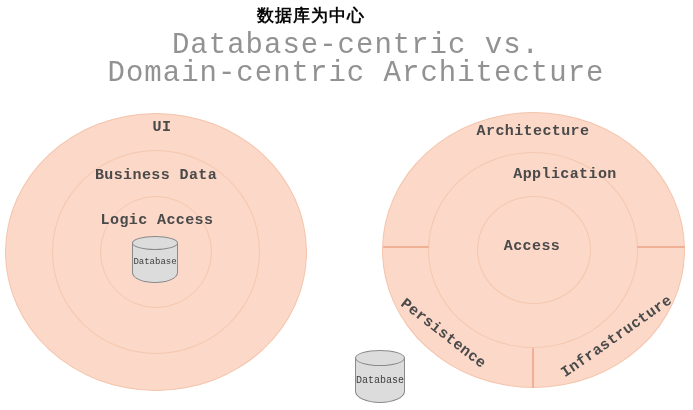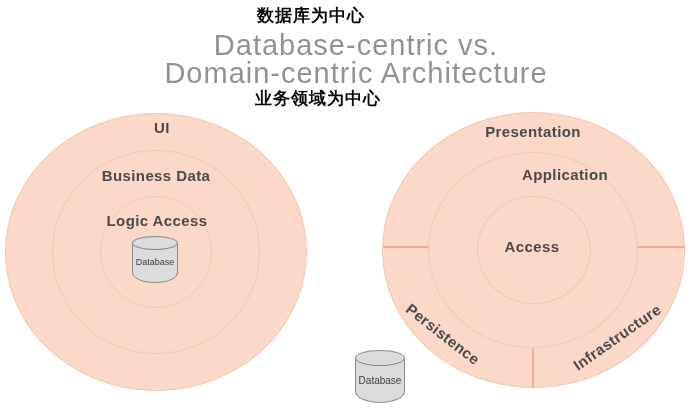--- a/index.html
+++ b/index.html
@@ -1,19 +1,19 @@
 <!DOCTYPE html>
 <html><head>
 <meta charset="utf-8">
 <style>
   html,body { margin:0; padding:0; background:#ffffff; }
   .stage {
     position:relative; width:693px; height:410px; overflow:hidden;
     background:#ffffff;
-    font-family:Liberation Sans, sans-serif;
+    font-family:Liberation Mono, monospace;
   }
   .abs { position:absolute; }
   .cx { transform:translateX(-50%); white-space:nowrap; }
 
   
   .anno {
     font-size:17px; font-weight:700; color:#0a0a0a; letter-spacing:1px;
   }
   .title-line {
     font-size:29px; font-weight:300; color:#929292; letter-spacing:1px;
@@ -60,21 +60,20 @@
   .cyl-label.med { font-size:10px; }
 </style>
 </head>
 <body>
 
 <div class="stage">
 
   <div class="abs cx anno" style="left:311px; top:4px;">数据库为中心</div>
   <div class="abs cx title-line" style="left:356px; top:31px;">Database-centric vs.</div>
   <div class="abs cx title-line" style="left:356px; top:59px;">Domain-centric Architecture</div>
-  <div class="abs cx anno" style="left:318px; top:87px;">业务领域为中心</div>
 
   <div>
     <div class="ellipse outer" style="left:5px; top:113px; width:302px; height:278px;"></div>
     <div class="ellipse ring" style="left:52px; top:150px; width:208px; height:204px;"></div>
     <div class="ellipse ring" style="left:100px; top:196px; width:112px; height:112px;"></div>
 
     <div class="ring-label cx" style="left:162px; top:119px;">UI</div>
     <div class="ring-label cx" style="left:156px; top:167px;">Business Data</div>
     <div class="ring-label cx" style="left:157px; top:212px;">Logic Access</div>
 
@@ -87,21 +86,21 @@
 
   <div>
     <div class="ellipse outer" style="left:382px; top:112px; width:303px; height:276px;"></div>
     <div class="ellipse ring" style="left:428px; top:152px; width:210px; height:196px;"></div>
     <div class="ellipse ring" style="left:477px; top:196px; width:114px; height:108px;"></div>
 
     <div class="divider" style="left:383px; top:246px; width:46px; height:2px;"></div>
     <div class="divider" style="left:637px; top:246px; width:48px; height:2px;"></div>
     <div class="divider" style="left:532px; top:348px; width:2px; height:40px;"></div>
 
-    <div class="ring-label cx" style="left:533px; top:123px;">Presentation</div>
+    <div class="ring-label cx" style="left:533px; top:123px;">Architecture</div>
     <div class="ring-label cx" style="left:533px; top:166px;margin-left:32px;">Application</div>
     <div class="ring-label cx" style="left:532px; top:238px;">Access</div>
 
     <div class="ring-label rot" style="left:443px; top:334px;">Persistence</div>
     <div class="ring-label rot2" style="left:617px; top:337px;">Infrastructure</div>
 
     <div class="cylinder" style="left:355px; top:350px; width:50px; height:53px;">
       <div class="cyl-top"></div>
       <div class="cyl-body"></div>
       <div class="cyl-label med">Database</div>

